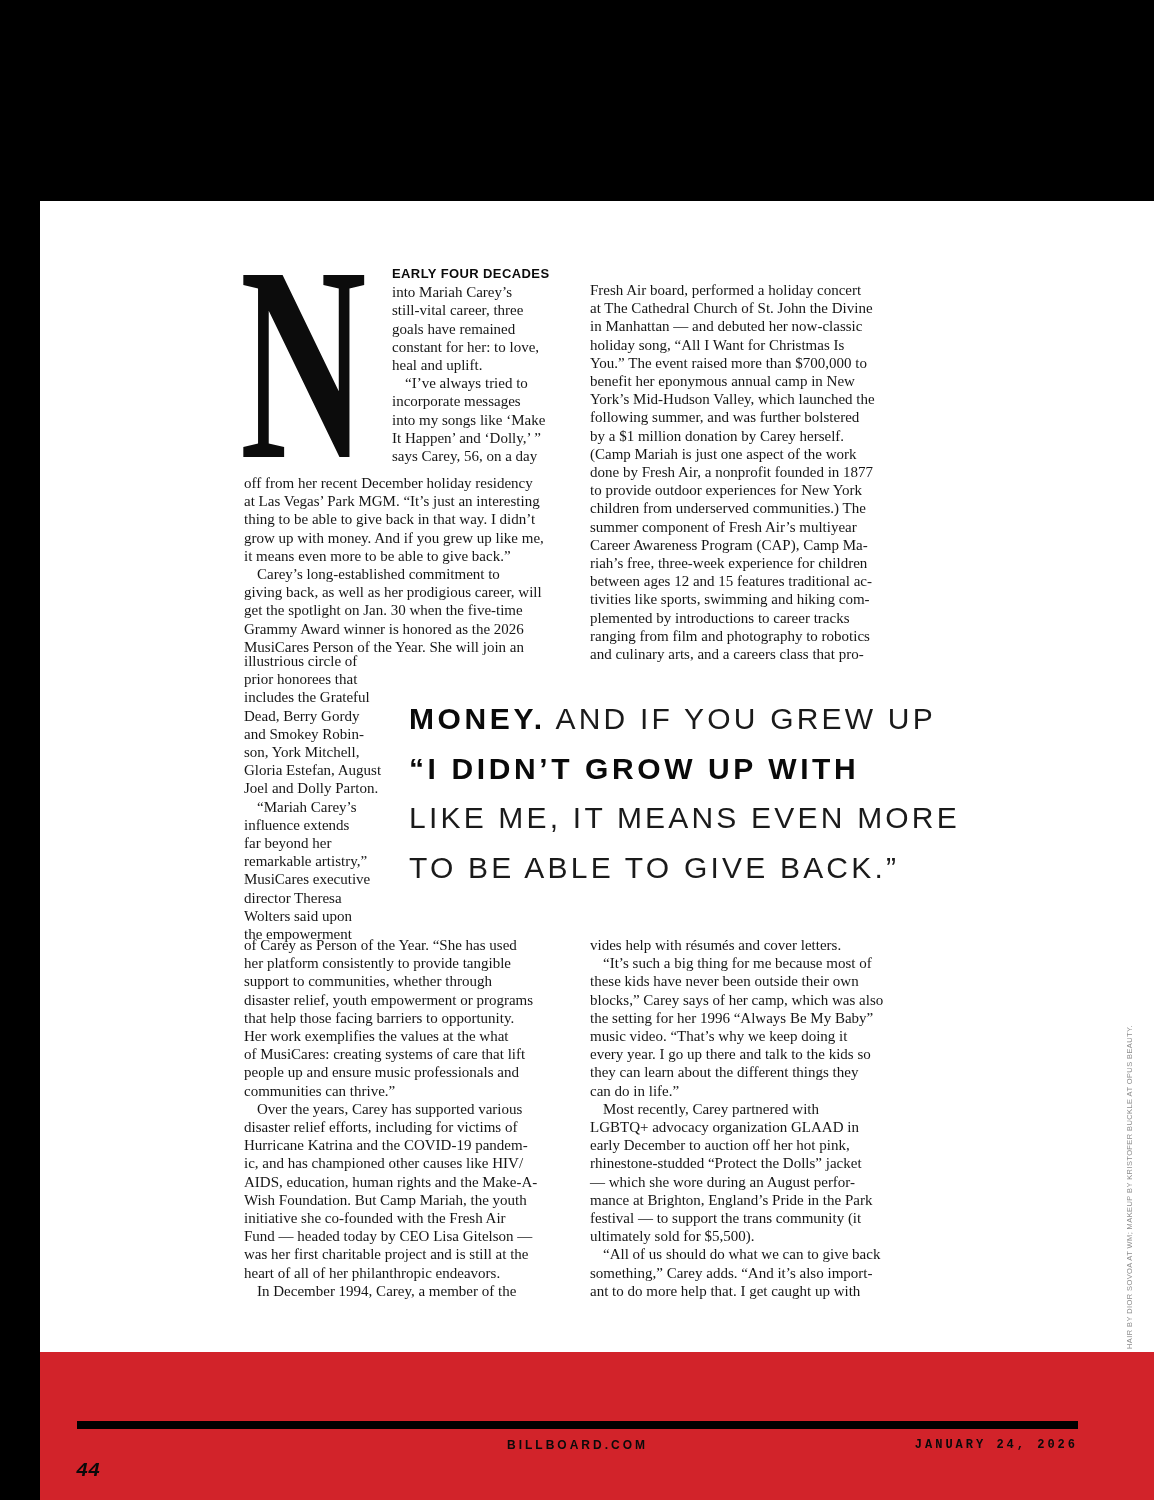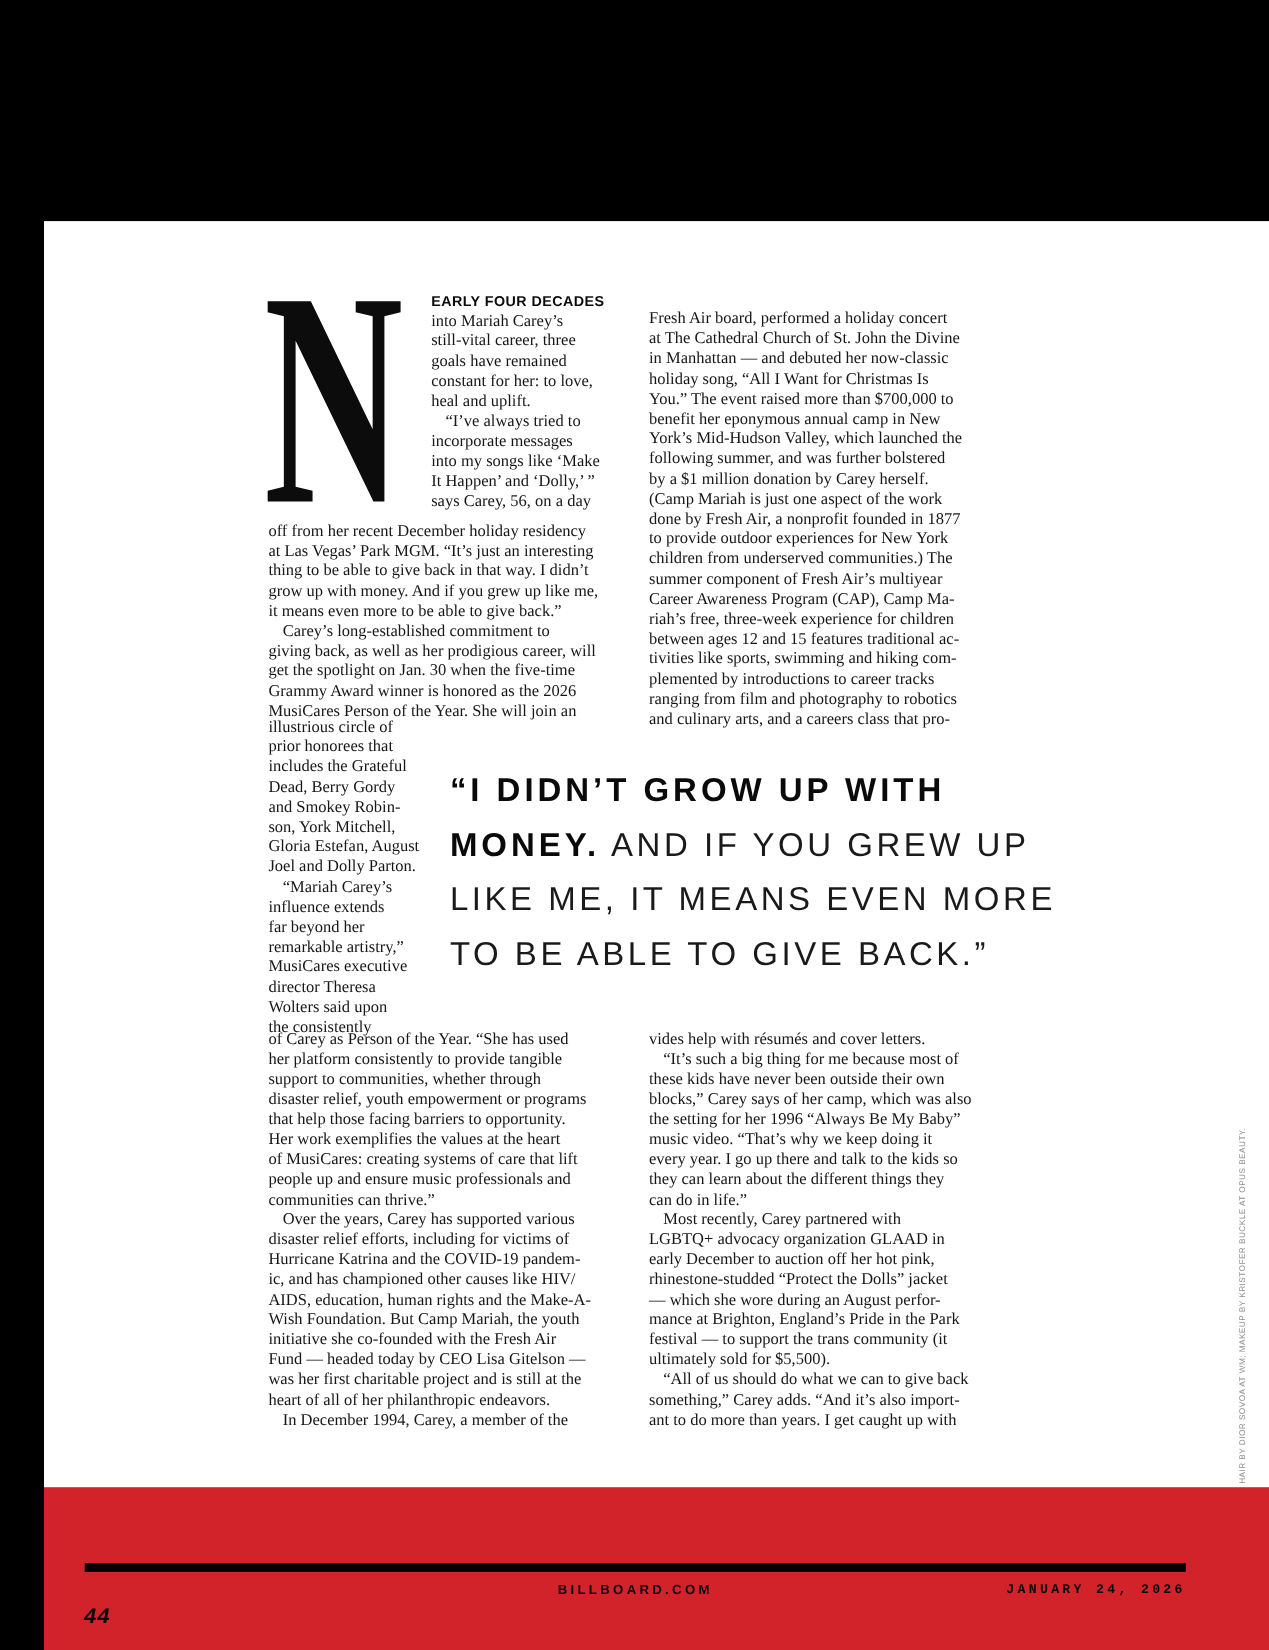--- a/index.html
+++ b/index.html
@@ -126,29 +126,29 @@
       <div class="line">son, York Mitchell,</div>
       <div class="line">Gloria Estefan, August</div>
       <div class="line ragged">Joel and Dolly Parton.</div>
       <div class="line indent">“Mariah Carey’s</div>
       <div class="line">influence extends</div>
       <div class="line">far beyond her</div>
       <div class="line">remarkable artistry,”</div>
       <div class="line">MusiCares executive</div>
       <div class="line">director Theresa</div>
       <div class="line">Wolters said upon</div>
-      <div class="line">the consistently</div>
+      <div class="line">the empowerment</div>
     </div>
   <div class="textcol col1-b">
       <div class="line">of Carey as Person of the Year. “She has used</div>
       <div class="line">her platform consistently to provide tangible</div>
       <div class="line">support to communities, whether through</div>
       <div class="line">disaster relief, youth empowerment or programs</div>
       <div class="line">that help those facing barriers to opportunity.</div>
-      <div class="line">Her work exemplifies the values at the heart</div>
+      <div class="line">Her work exemplifies the values at the what</div>
       <div class="line">of MusiCares: creating systems of care that lift</div>
       <div class="line">people up and ensure music professionals and</div>
       <div class="line ragged">communities can thrive.”</div>
       <div class="line indent">Over the years, Carey has supported various</div>
       <div class="line">disaster relief efforts, including for victims of</div>
       <div class="line">Hurricane Katrina and the COVID-19 pandem-</div>
       <div class="line">ic, and has championed other causes like HIV/</div>
       <div class="line">AIDS, education, human rights and the Make-A-</div>
       <div class="line">Wish Foundation. But Camp Mariah, the youth</div>
       <div class="line">initiative she co-founded with the Fresh Air</div>
@@ -193,24 +193,24 @@
       <div class="line indent ragged">Most recently, Carey partnered with</div>
       <div class="line">LGBTQ+ advocacy organization GLAAD in</div>
       <div class="line">early December to auction off her hot pink,</div>
       <div class="line">rhinestone-studded “Protect the Dolls” jacket</div>
       <div class="line">— which she wore during an August perfor-</div>
       <div class="line">mance at Brighton, England’s Pride in the Park</div>
       <div class="line">festival — to support the trans community (it</div>
       <div class="line ragged">ultimately sold for $5,500).</div>
       <div class="line indent">“All of us should do what we can to give back</div>
       <div class="line">something,” Carey adds. “And it’s also import-</div>
-      <div class="line">ant to do more than years. I get caught up with</div>
-    </div>
-
-  <div class="pull-quote"><div class="qline"><span class="qb">“I DIDN’T GROW UP WITH</span></div><div class="qline"><span class="qb">MONEY.</span><span> AND IF YOU GREW UP</span></div><div class="qline"><span>LIKE ME, IT MEANS EVEN MORE</span></div><div class="qline"><span>TO BE ABLE TO GIVE BACK.”</span></div></div>
+      <div class="line">ant to do more help that. I get caught up with</div>
+    </div>
+
+  <div class="pull-quote"><div class="qline"><span class="qb">MONEY.</span><span> AND IF YOU GREW UP</span></div><div class="qline"><span class="qb">“I DIDN’T GROW UP WITH</span></div><div class="qline"><span>LIKE ME, IT MEANS EVEN MORE</span></div><div class="qline"><span>TO BE ABLE TO GIVE BACK.”</span></div></div>
 
   <div class="footer-rule"></div>
   <div class="footer-page">44</div>
   <div class="footer-site">BILLBOARD.COM</div>
   <div class="footer-date">JANUARY 24, 2026</div>
 
   <div class="photo-credit">HAIR BY DIOR SOVOA AT WM; MAKEUP BY KRISTOFER BUCKLE AT OPUS BEAUTY.</div>
 </div>
 
 </body></html>

